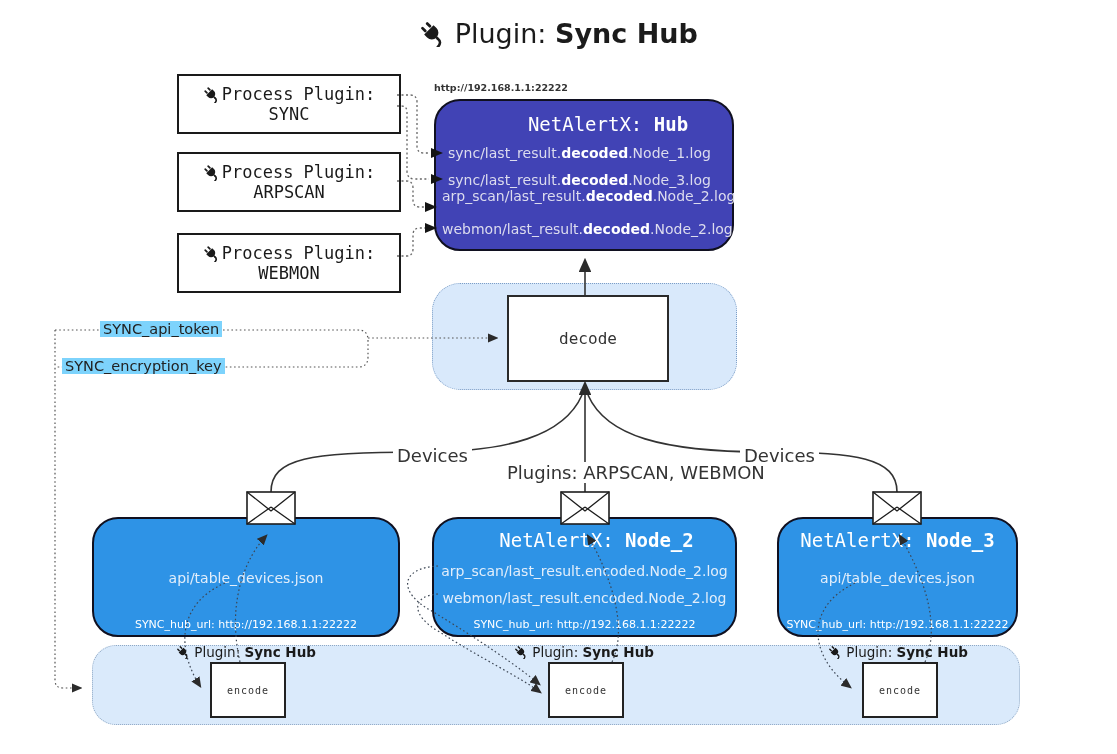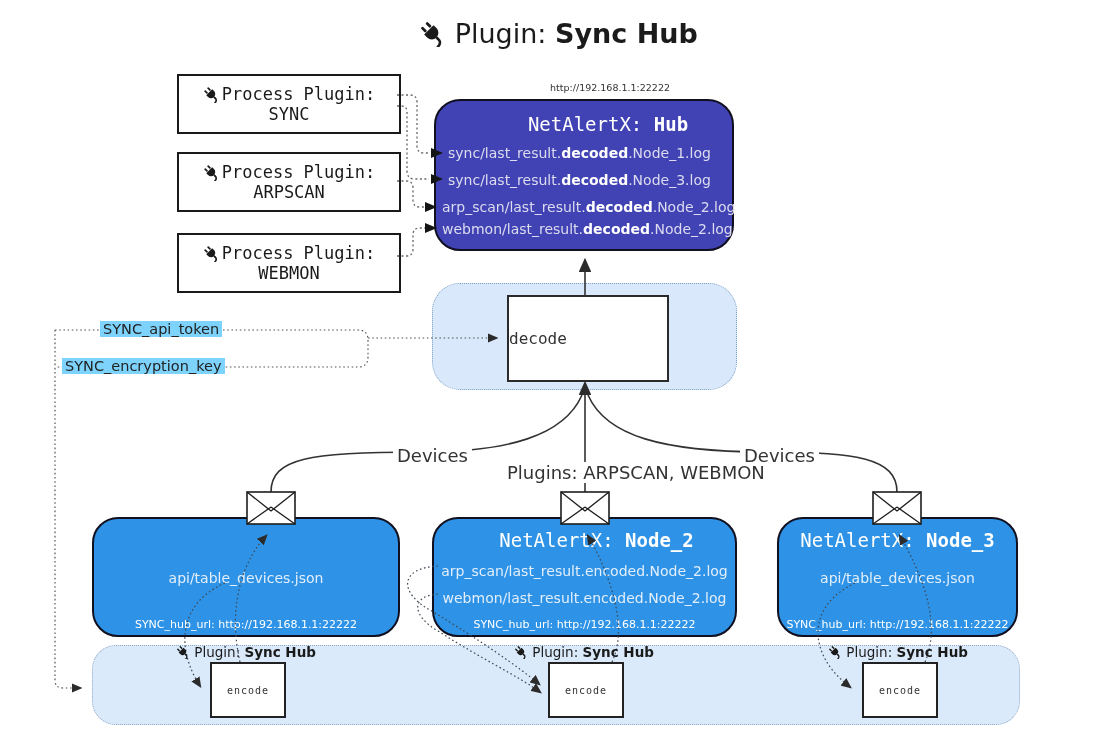--- a/index.html
+++ b/index.html
@@ -11,32 +11,32 @@
   
   .page-title{left:0;top:18px;width:1117px;text-align:center;font-size:27px;color:#1b1b1b;z-index:2;}
   .page-title b{font-weight:700;}
   .plug-icon{vertical-align:-4px;}
   
   .pbox{left:177px;width:220px;height:56px;background:#fff;border:2px solid #1a1a1a;z-index:2;
         display:flex;flex-direction:column;justify-content:center;align-items:center;
         font-size:17px;color:#1a1a1a;}
   .pbox .l1{display:flex;align-items:center;gap:2px;}
   
-  .hub-url{left:460px;top:82px;width:300px;text-align:center;font-size:9.5px;color:#333;z-index:2;}
+  .hub-url{left:434px;top:82px;width:300px;text-align:left;font-size:9.5px;color:#333;z-index:2;font-weight:bold;}
   .hub{left:434px;top:99px;width:300px;height:152px;background:#4143b5;border:2px solid #101020;
        border-radius:26px;z-index:2;box-sizing:border-box;}
   .hub-title{left:434px;top:113px;width:300px;text-align:center;font-size:19px;color:#fff;z-index:3;padding-left:24px;}
   .hub-title b,.node-title b{font-weight:700;}
   .hublog{left:448px;width:286px;font-size:14px;color:#dcdcee;z-index:3;white-space:nowrap;}
   .hublog b{color:#fff;font-weight:700;margin-top:39px;}
   
   .dband{left:432px;top:283px;width:305px;height:107px;background:#d9e9fb;
          border:1.6px dotted #7d9ec6;border-radius:28px;z-index:1;box-sizing:border-box;}
   .decode-box{left:507px;top:295px;width:158px;height:83px;background:#fff;border:2px solid #2a2a2a;
-              z-index:2;display:flex;align-items:center;justify-content:flex-start;font-size:16px;color:#333;}
+              z-index:2;display:flex;align-items:center;justify-content:center;font-size:16px;color:#333;}
   
   .keylbl{background:#7dd3fc;font-size:14.5px;color:#222;z-index:6;padding:0 3px;white-space:nowrap;}
   
   .edgelbl{background:#fff;font-size:18px;color:#333;z-index:6;padding:0 4px;white-space:nowrap;text-align:center;}
   
   .node{top:517px;height:120px;background:#2e93e6;border:2px solid #101020;border-radius:26px;
         z-index:2;box-sizing:border-box;}
   .node-title{top:529px;text-align:center;font-size:19px;color:#fff;z-index:3;white-space:nowrap;}
   .nfile{text-align:center;font-size:14px;color:#e2eefb;z-index:3;white-space:nowrap;}
   .nurl{top:618px;text-align:center;font-size:11px;color:#fff;z-index:3;white-space:nowrap;}
@@ -104,21 +104,21 @@
   </div>
 
   <div class="abs hub-url">http://192.168.1.1:22222</div>
   <div class="abs hub"></div>
   <div class="abs hub-title mono">
     <span>NetAlertX:</span>
     <b>Hub</b>
   </div>
   <div class="abs hublog" style="top:145px"><span>sync/last_result.</span><b>decoded</b><span>.Node_1.log</span></div>
   <div class="abs hublog" style="top:172px"><span>sync/last_result.</span><b>decoded</b><span>.Node_3.log</span></div>
-  <div class="abs hublog" style="top:199px;left:442px"><span>arp_scan/last_result.</span><b>decoded</b><span>.Node_2.log</span></div>
+  <div class="abs hublog" style="top:188px;left:442px"><span>arp_scan/last_result.</span><b>decoded</b><span>.Node_2.log</span></div>
   <div class="abs hublog" style="top:221px;left:442px"><span>webmon/last_result.</span><b>decoded</b><span>.Node_2.log</span></div>
 
   <div class="abs dband"></div>
   <div class="abs decode-box mono">
     <span>decode</span>
   </div>
 
   <div class="abs keylbl" style="left:100px;top:321px">SYNC_api_token</div>
   <div class="abs keylbl" style="left:62px;top:358px">SYNC_encryption_key</div>
 

